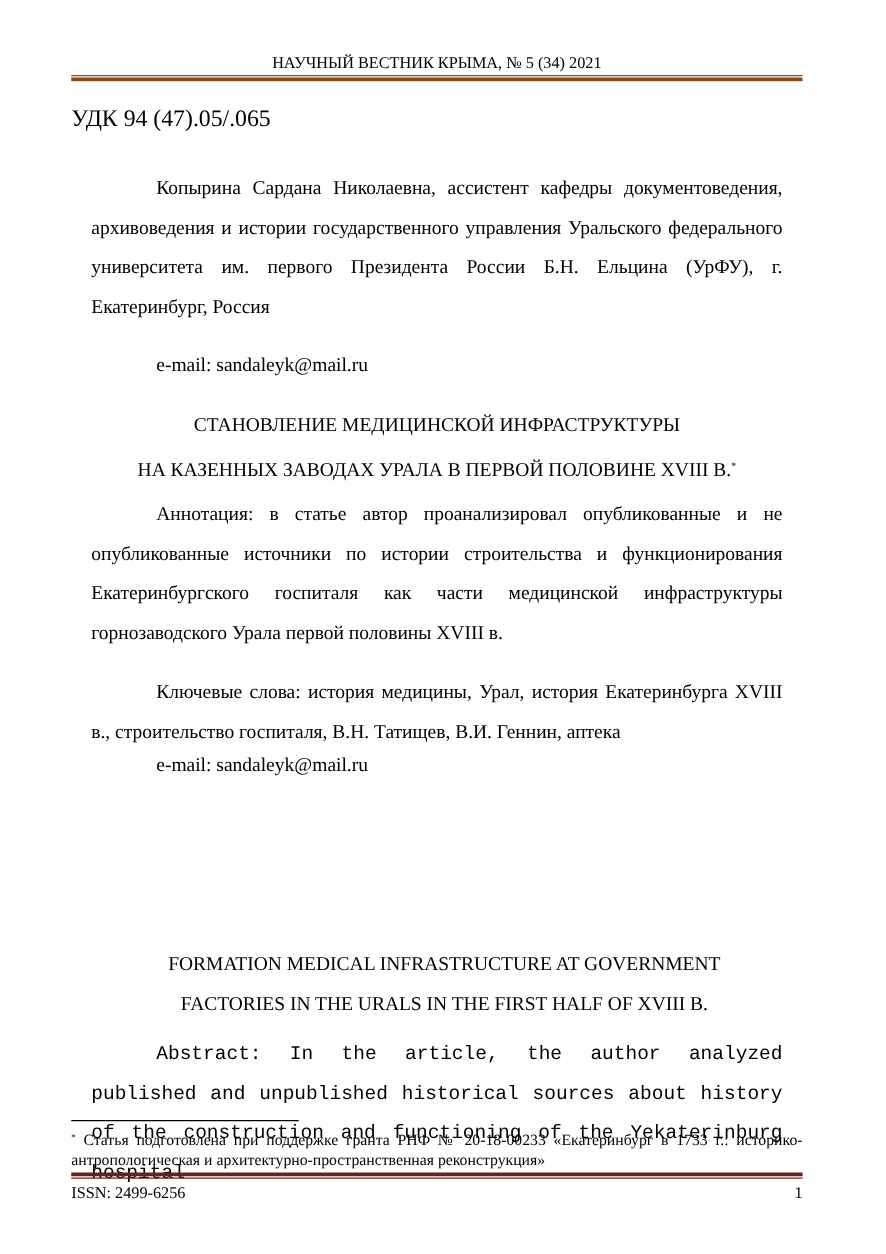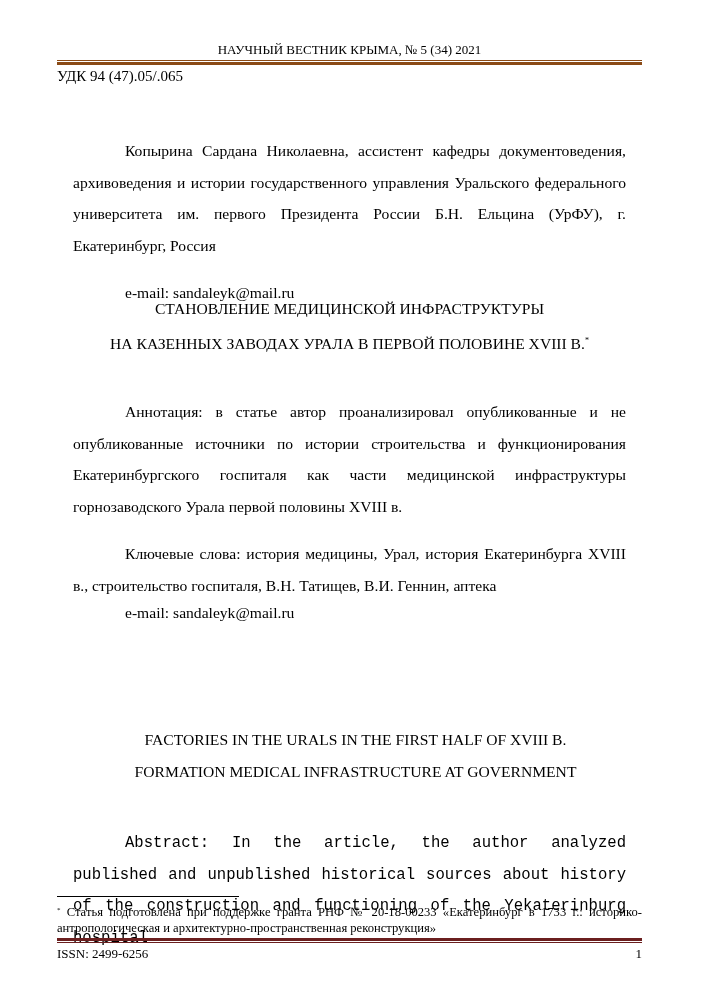--- a/index.html
+++ b/index.html
@@ -4,25 +4,25 @@
 <style>
   html, body { margin: 0; padding: 0; background: #ffffff; }
   body { width: 709px; height: 1003px; position: relative; overflow: hidden;
          font-family: "Liberation Serif", serif; color: #000; }
   .page { position: absolute; left: 0; top: 0; width: 709px; height: 1003px; }
   .running-head { position: absolute; left: 57px; width: 585px; top: 42px; text-align: center;
                   font-size: 13px; }
   .head-rule { position: absolute; left: 57px; width: 585px; top: 60px; }
   .head-rule .thin { height: 1px; background: #8a4a16; }
   .head-rule .thick { height: 3px; background: #8a4a16; margin-top: 1px; }
-  .udk { position: absolute; left: 57px; top: 68px; font-size: 15px; }
+  .udk { position: absolute; left: 57px; top: 85px; font-size: 19px; }
   .body-text { position: absolute; left: 57px; width: 585px; font-size: 15.6px; line-height: 31.6px; }
   .body-text p { margin: 16px; text-align: justify; text-align-last: left; }
   .indent { text-indent: 52px; }
-  .title { position: absolute; left: 57px; width: 585px; font-size: 15.6px; line-height: 31.6px; text-align: center; }
+  .title { position: absolute; left: 57px; width: 585px; font-size: 15.6px; line-height: 31.6px; text-align: center; margin-top: 32px; }
   .title sup { font-size: 8px; vertical-align: 6px; }
   .footnote-rule { position: absolute; left: 57px; width: 182px; top: 896px; height: 1px; background: #000; }
   .footnote { position: absolute; left: 57px; width: 585px; top: 903px; font-size: 12.6px; line-height: 15.5px; text-align: justify; }
   .footnote sup { font-size: 7px; vertical-align: 4px; }
   .foot-rule { position: absolute; left: 57px; width: 585px; top: 938px; }
   .foot-rule .thick { height: 3px; background: #6b1f1f; }
   .foot-rule .thin { height: 1px; background: #6b1f1f; margin-top: 1px; }
   .issn { position: absolute; left: 57px; top: 946px; font-size: 13px; }
   .pagenum { position: absolute; right: 67px; top: 946px; font-size: 13px; }
 </style>
@@ -51,22 +51,22 @@
   <div class="body-text" style="top:380px;">
     <p class="indent">Аннотация: в статье автор проанализировал опубликованные и не опубликованные источники по истории строительства и функционирования Екатеринбургского госпиталя как части медицинской инфраструктуры горнозаводского Урала первой половины XVIII в.</p>
     <p class="indent">Ключевые слова: история медицины, Урал, история Екатеринбурга XVIII в., строительство госпиталя, В.Н. Татищев, В.И. Геннин, аптека</p>
   </div>
 
   <div class="body-text" style="top:581px;">
     <p class="indent">e-mail: sandaleyk@mail.ru</p>
   </div>
 
   <div class="title" style="top:724px; padding-left:12px; box-sizing:border-box;">
+    <div>FORMATION MEDICAL INFRASTRUCTURE AT GOVERNMENT</div>
     <div>FACTORIES IN THE URALS IN THE FIRST HALF OF XVIII B.</div>
-    <div>FORMATION MEDICAL INFRASTRUCTURE AT GOVERNMENT</div>
   </div>
 
   <div class="body-text" style="top:812px;font-family:Liberation Mono, monospace;">
     <p class="indent" style="text-align-last: justify;">Abstract: In the article, the author analyzed published and unpublished historical sources about history of the construction and functioning of the Yekaterinburg hospital</p>
   </div>
 
   <div class="footnote-rule"></div>
   <div class="footnote"><sup>*</sup><span> Статья подготовлена при поддержке гранта РНФ № 20-18-00233 «Екатеринбург в 1733 г.: историко-антропологическая и архитектурно-пространственная реконструкция»</span></div>
 
   <div class="foot-rule">

